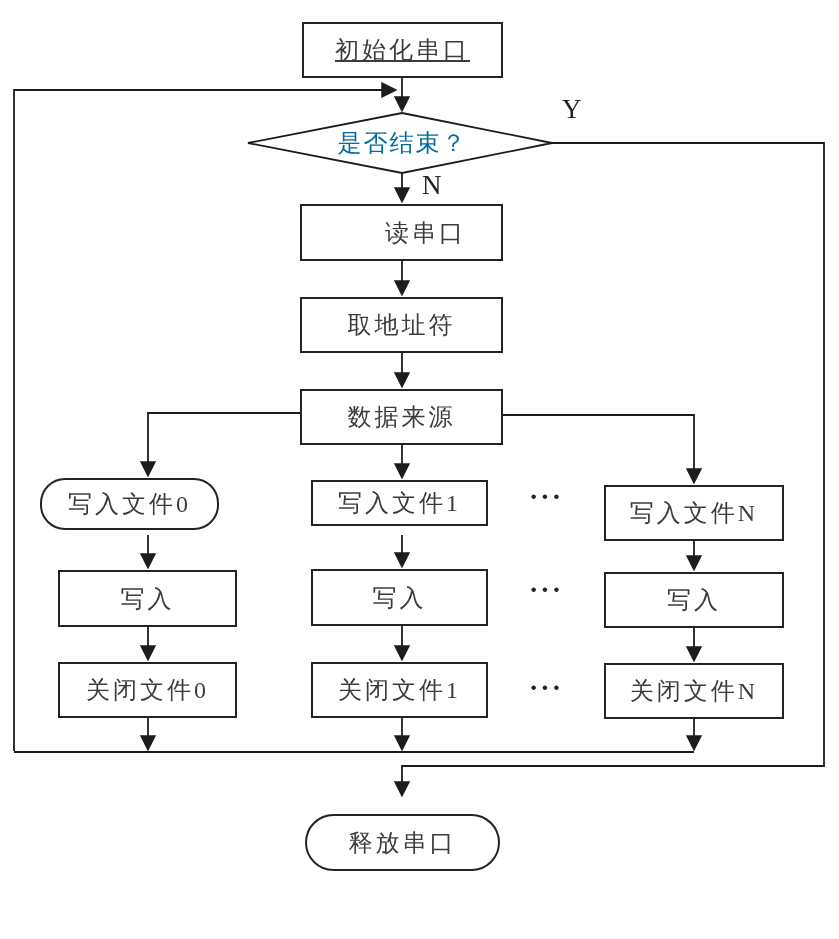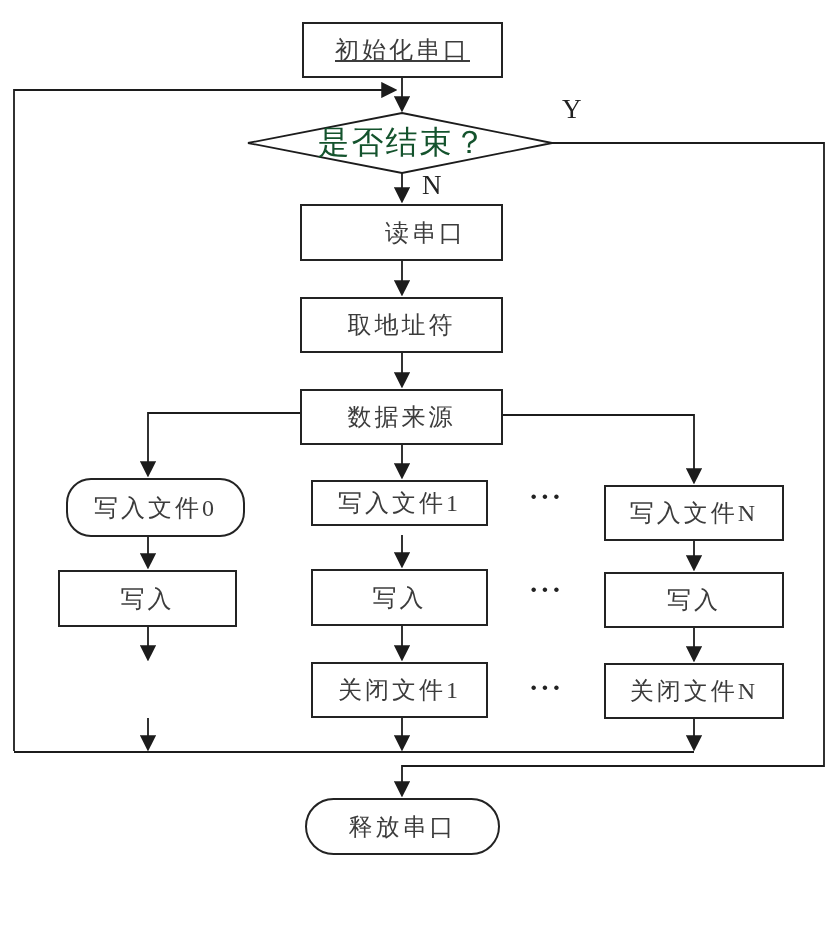--- a/index.html
+++ b/index.html
@@ -6,24 +6,24 @@
   #stage{
     position:relative;width:839px;height:939px;background:#ffffff;
     font-family:"Liberation Serif","DejaVu Serif",serif;overflow:hidden;
   }
   #connectors{position:absolute;left:0;top:0;width:839px;height:939px;}
   .node{
     position:absolute;box-sizing:border-box;border:2px solid #232323;background:#ffffff;
     display:flex;align-items:center;justify-content:center;
     font-size:24px;letter-spacing:3px;color:#3c3c3c;white-space:nowrap;
   }
-  .stadium{border-radius:29px;}
+  .stadium{border-radius:29px;margin-top:16px;}
   .diamond-label{
     position:absolute;display:flex;align-items:center;justify-content:center;
-    font-size:32px;letter-spacing:2px;color:#14532d;white-space:nowrap;
+    font-size:24px;letter-spacing:2px;color:#0369a1;white-space:nowrap;
   }
   .branch-label{
     position:absolute;font-size:27px;color:#222222;letter-spacing:0;
   }
   .dots{
     position:absolute;width:44px;height:30px;line-height:30px;text-align:center;
     font-size:28px;letter-spacing:2px;color:#222222;font-weight:bold;
   }
   .caption{
     position:absolute;left:0;top:884px;width:810px;height:46px;
@@ -81,22 +81,23 @@
 
   <span class="branch-label" style="left:562px;top:94px;">Y</span>
   <span class="branch-label" style="left:422px;top:170px;">N</span>
 
   <div class="node" style="left:300px;top:204px;width:203px;height:57px;padding-left:48px;">读串口</div>
 
   <div class="node" style="left:300px;top:297px;width:203px;height:56px;">取地址符</div>
 
   <div class="node" style="left:300px;top:389px;width:203px;height:56px;">数据来源</div>
 
-  <div class="node" style="left:66px;top:478px;width:179px;height:59px;border-radius:25px;">写入文件0</div>
+  <div class="node" style="left:40px;top:478px;width:179px;height:52px;border-radius:25px;">写入文件0</div>
   <div class="node" style="left:58px;top:570px;width:179px;height:57px;">写入</div>
+  <div class="node" style="left:58px;top:662px;width:179px;height:56px;">关闭文件0</div>
 
   <div class="node" style="left:311px;top:480px;width:177px;height:46px;">写入文件1</div>
   <div class="node" style="left:311px;top:569px;width:177px;height:57px;">写入</div>
   <div class="node" style="left:311px;top:662px;width:177px;height:56px;">关闭文件1</div>
 
   <div class="node" style="left:604px;top:485px;width:180px;height:56px;">写入文件N</div>
   <div class="node" style="left:604px;top:572px;width:180px;height:56px;">写入</div>
   <div class="node" style="left:604px;top:663px;width:180px;height:56px;">关闭文件N</div>
 
   <div class="dots" style="left:524px;top:482px;">···</div>

